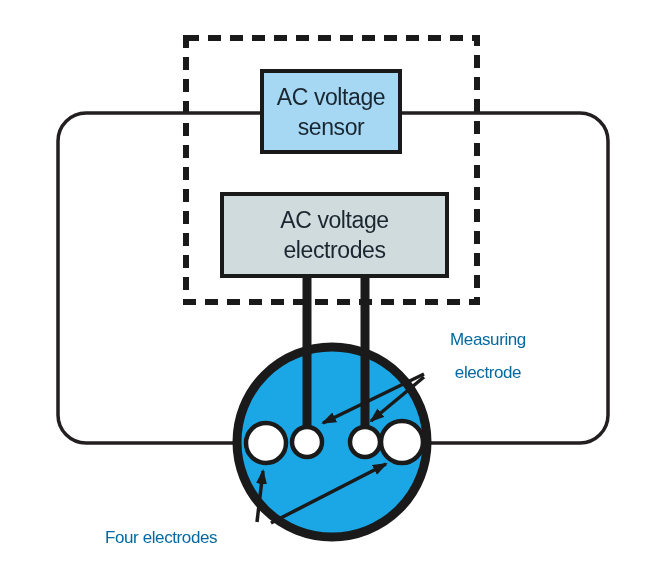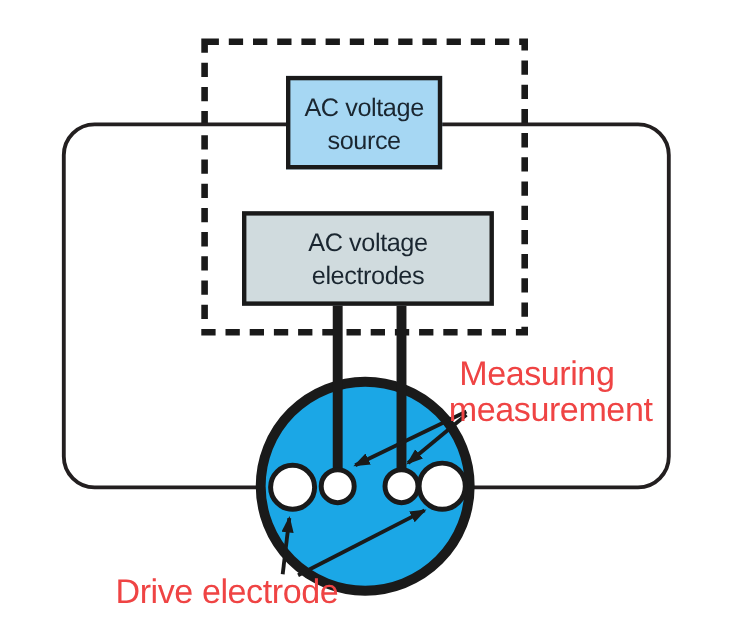--- a/index.html
+++ b/index.html
@@ -43,22 +43,22 @@
   }
   .box-measurement {
     left: 220px;
     top: 192px;
     width: 229px;
     height: 86px;
     background: #d0dbde;
   }
   .label {
     position: absolute;
-    color: #ef4444;
-    font-size: 31px;
+    color: #0369a1;
+    font-size: 17px;
     line-height: 33px;
     letter-spacing: -0.4px;
     white-space: nowrap;
   }
   .label-measuring {
     left: 408px;
     top: 323px;
     width: 160px;
     text-align: center;
   }
@@ -102,29 +102,29 @@
 
     <line x1="424" y1="374" x2="323" y2="423" stroke="#1a1a1a" stroke-width="3.5" marker-end="url(#arrowhead)"></line>
     <line x1="424" y1="377" x2="371" y2="421" stroke="#1a1a1a" stroke-width="3.5" marker-end="url(#arrowhead)"></line>
 
     <line x1="257" y1="522" x2="263" y2="471" stroke="#1a1a1a" stroke-width="3.5" marker-end="url(#arrowhead)"></line>
     <line x1="271" y1="523" x2="386" y2="464" stroke="#1a1a1a" stroke-width="3.5" marker-end="url(#arrowhead)"></line>
   </svg>
 
   <div class="box box-source line-block">
     <span>AC voltage</span>
-    <span>source</span>
+    <span>sensor</span>
   </div>
 
   <div class="box box-measurement line-block">
     <span>AC voltage</span>
     <span>electrodes</span>
   </div>
 
   <div class="label label-measuring line-block">
     <span>Measuring</span>
-    <span>measurement</span>
+    <span>electrode</span>
   </div>
 
 
-  <div class="label label-drive">Drive electrode</div>
+  <div class="label label-drive">Four electrodes</div>
 
 </div>
 
 </body></html>

